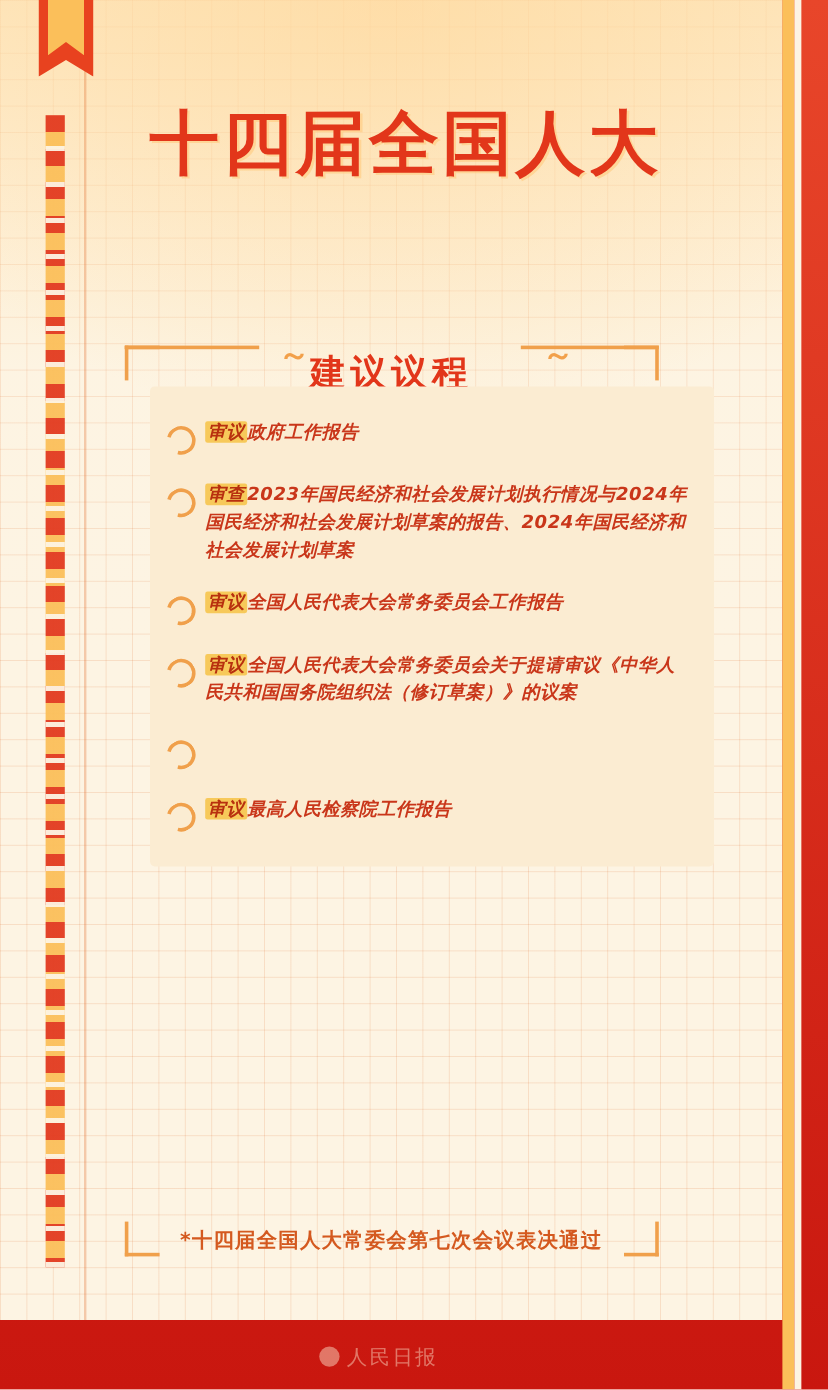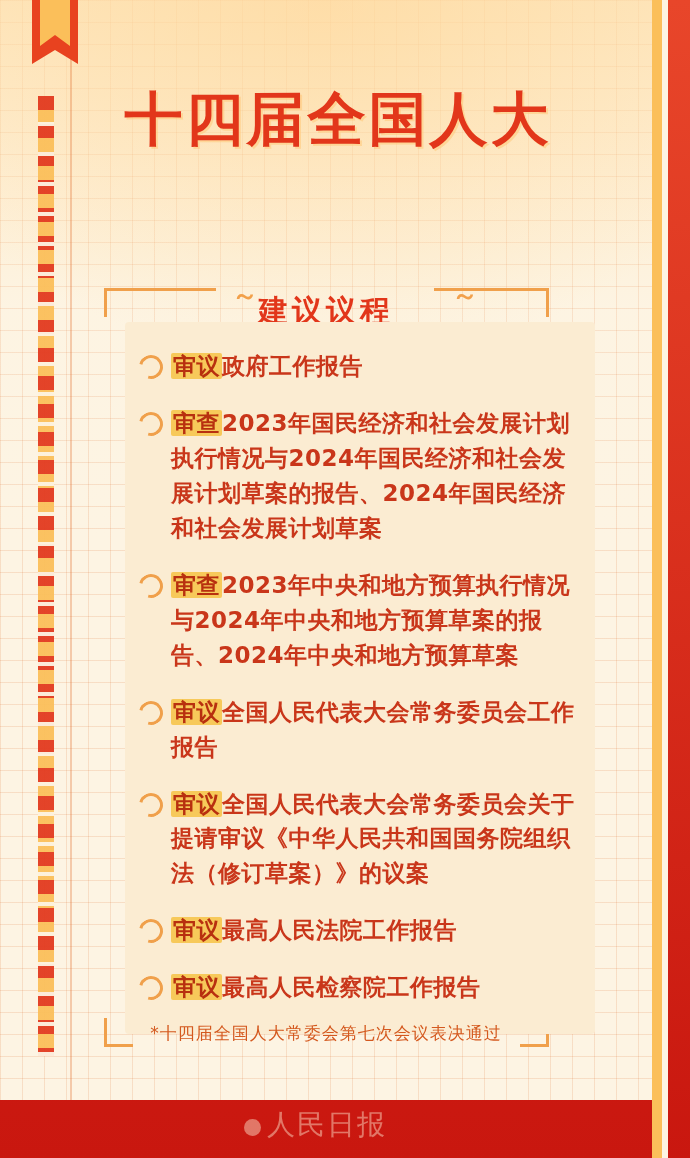--- a/index.html
+++ b/index.html
@@ -206,56 +206,58 @@
     width: 18px;
     height: 18px;
     margin: 6px 8px 0 6px;
     border: 3px solid #f0a04b;
     border-radius: 50%;
     border-left-color: transparent;
     transform: rotate(-30deg);
   }
   .item-text {
     font-family: "DejaVu Sans", sans-serif;
-    font-size: 23px;
+    font-size: 15px;
     line-height: 1.52;
     color: #c9361a;
     font-weight: bold;
     letter-spacing: 0.5px;
+    font-style: italic;
   }
   .hl {
     background: #f7c95a;
     padding: 0 2px;
     border-radius: 2px;
     color: #b8300f;
   }
 
   
   .footnote {
     position: absolute;
     left: 0;
     top: 1022px;
     width: 652px;
     text-align: center;
     font-family: "DejaVu Sans", sans-serif;
     font-size: 17px;
     color: #d4591f;
     letter-spacing: 1px;
-    font-weight: normal;
+    font-weight: bold;
   }
 
   
   .wm {
     position: absolute;
     width: 631px;
     text-align: center;
     color: rgba(255,230,200,0.55);
     font-family: "DejaVu Sans", sans-serif;
-    font-size: 28px;
+    font-size: 17px;
     letter-spacing: 2px;
+    margin-top: 14px;
   }
   .wm-1 { top: 1106px; color: rgba(255,235,210,0.45); }
   .wm-2 { top: 1154px; color: rgba(255,245,225,0.92); }
   .wm-badge {
     display: inline-block;
     width: 17px;
     height: 17px;
     border-radius: 50%;
     background: currentColor;
     margin-right: 6px;
@@ -308,38 +310,33 @@
     <div class="item">
       <span class="bullet"></span>
       <span class="item-text"><span class="hl">审议</span><span>政府工作报告</span></span>
     </div>
 
     <div class="item">
       <span class="bullet"></span>
       <span class="item-text"><span class="hl">审查</span><span>2023年国民经济和社会发展计划执行情况与2024年国民经济和社会发展计划草案的报告、2024年国民经济和社会发展计划草案</span></span>
     </div>
 
-    <div class="item">
-      <span class="bullet"></span>
-      <span class="item-text"><span class="hl">审查</span><span>2023年中央和地方预算执行情况与2024年中央和地方预算草案的报告、2024年中央和地方预算草案</span></span>
-    </div>
 
     <div class="item">
       <span class="bullet"></span>
       <span class="item-text"><span class="hl">审议</span><span>全国人民代表大会常务委员会工作报告</span></span>
     </div>
 
     <div class="item">
       <span class="bullet"></span>
       <span class="item-text"><span class="hl">审议</span><span>全国人民代表大会常务委员会关于提请审议《中华人民共和国国务院组织法（修订草案）》的议案</span></span>
     </div>
 
     <div class="item">
       <span class="bullet"></span>
-      <span class="item-text"><span class="hl">审议</span><span>最高人民法院工作报告</span></span>
     </div>
 
     <div class="item">
       <span class="bullet"></span>
       <span class="item-text"><span class="hl">审议</span><span>最高人民检察院工作报告</span></span>
     </div>
 
   </div>
 
   <div class="footnote">*十四届全国人大常委会第七次会议表决通过</div>

